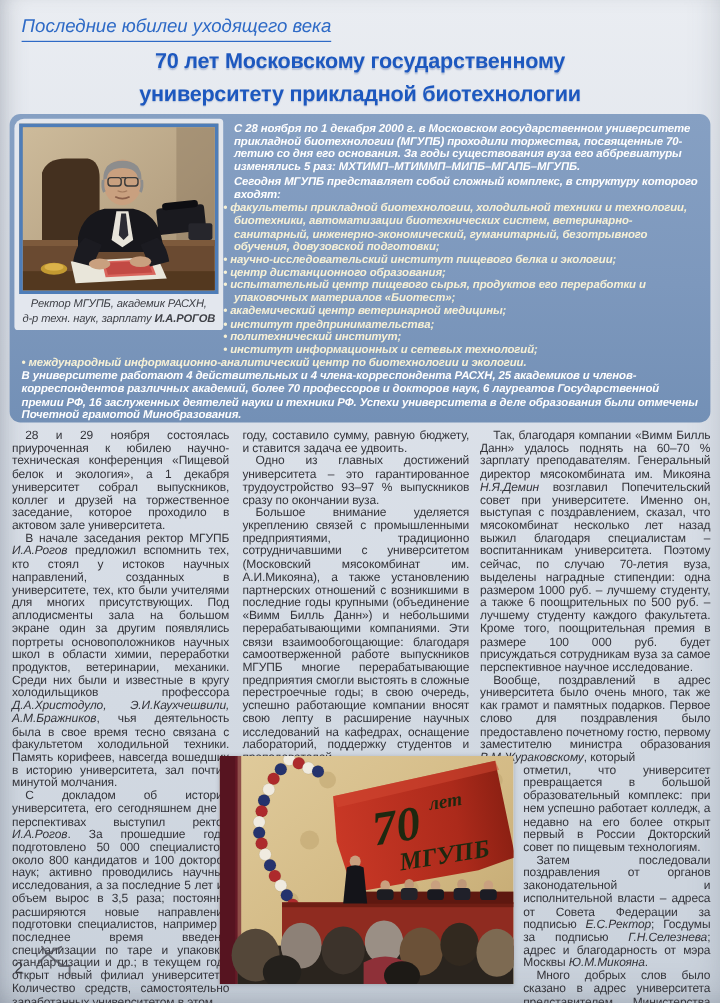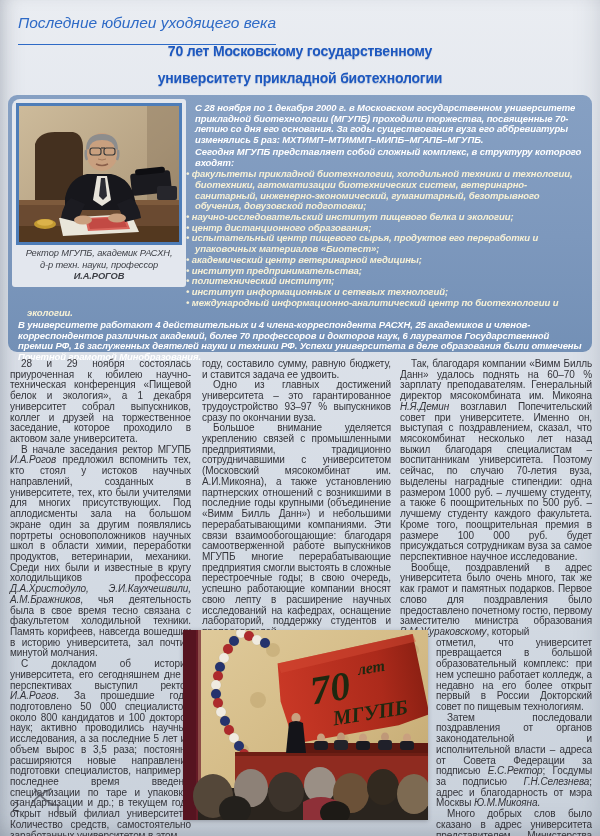--- a/index.html
+++ b/index.html
@@ -6,25 +6,25 @@
   body{font-family:"Liberation Sans",sans-serif;}
   .page{
     position:relative;width:600px;height:836px;overflow:hidden;
     background:linear-gradient(180deg,#eaedf2 0%,#dde2ea 35%,#d3dae3 70%,#c9d1db 100%);
     box-shadow:inset 14px 0 22px -14px rgba(90,100,115,.45), inset -10px -16px 30px -16px rgba(90,100,115,.35);
   }
   
   .kicker{
     position:absolute;left:18px;top:14px;
     font-style:italic;font-size:15.5px;color:#2e6ac6;
-    border-bottom:1.6px solid #2e6ac6;padding-bottom:12px;
+    border-bottom:1.6px solid #2e6ac6;padding-bottom:2px;
   }
   .title{
     position:absolute;left:0;right:0;top:38px;text-align:center;
-    font-weight:700;font-size:14px;line-height:27px;color:#1d58bf;letter-spacing:-.2px;
+    font-weight:700;font-size:18px;line-height:27px;color:#1d58bf;letter-spacing:-.2px;
     text-shadow:0 1px 1px rgba(40,70,140,.25);
   }
   
   .bluebox{
     position:absolute;left:8px;top:95px;width:584px;height:257px;box-sizing:border-box;
     background:linear-gradient(180deg,#86a0c3 0%,#7d98bd 55%,#7390b6 100%);
     border-radius:9px;padding:8px 10px 6px 10px;
     font-style:italic;font-weight:700;font-size:9.5px;line-height:10.7px;letter-spacing:-.1px;
     color:#ffffff;
   }
@@ -121,21 +121,21 @@
           <path d="M67,44 q-1,6 1,10 M99,44 q1,6 -1,10" stroke="#8d8d8d" stroke-width="2.4" fill="none"></path>
           <rect x="71" y="42" width="11" height="7" rx="2.4" fill="none" stroke="#3a3a3a" stroke-width="1.2"></rect>
           <rect x="85" y="42" width="11" height="7" rx="2.4" fill="none" stroke="#3a3a3a" stroke-width="1.2"></rect>
           <path d="M82,42 l4,0" stroke="#3a3a3a" stroke-width="1.2"></path>
           <path d="M77,58 q6,3 12,0" stroke="#8a5f4a" stroke-width="1.4" fill="none"></path>
           <path d="M79,53 q4,2 8,0" stroke="#a37a5d" stroke-width="1" fill="none"></path>
         </svg>
       </div>
       <div class="photo-caption">
         <div>Ректор МГУПБ, академик РАСХН,</div>
-        <div><span>д-р техн. науки,  профессор </span><span class="b">И.А.РОГОВ</span></div>
+        <div><span>д-р техн. наук,  зарплату </span><span class="b">И.А.РОГОВ</span></div>
       </div>
     </div>
 
     <p class="bb-p">С 28 ноября по 1 декабря 2000 г. в Московском государственном университете прикладной биотехнологии (МГУПБ) проходили торжества, посвященные 70-летию со дня его основания. За годы существования вуза его аббревиатуры изменялись 5 раз: МХТИМП–МТИММП–МИПБ–МГАПБ–МГУПБ.</p>
     <p class="bb-p">Сегодня МГУПБ представляет собой сложный комплекс, в структуру которого входят:</p>
     <ul class="bb-list">
       <li class="bb-item"><span class="blt">•</span> <span>факультеты прикладной биотехнологии, холодильной техники и технологии, биотехники, автоматизации биотехнических систем, ветеринарно-санитарный, инженерно-экономический, гуманитарный, безотрывного обучения, довузовской подготовки;</span></li>
       <li class="bb-item"><span class="blt">•</span> <span>научно-исследовательский институт пищевого белка и экологии;</span></li>
       <li class="bb-item"><span class="blt">•</span> <span>центр дистанционного образования;</span></li>
       <li class="bb-item"><span class="blt">•</span> <span>испытательный центр пищевого сырья, продуктов его переработки и упаковочных материалов «Биотест»;</span></li>

